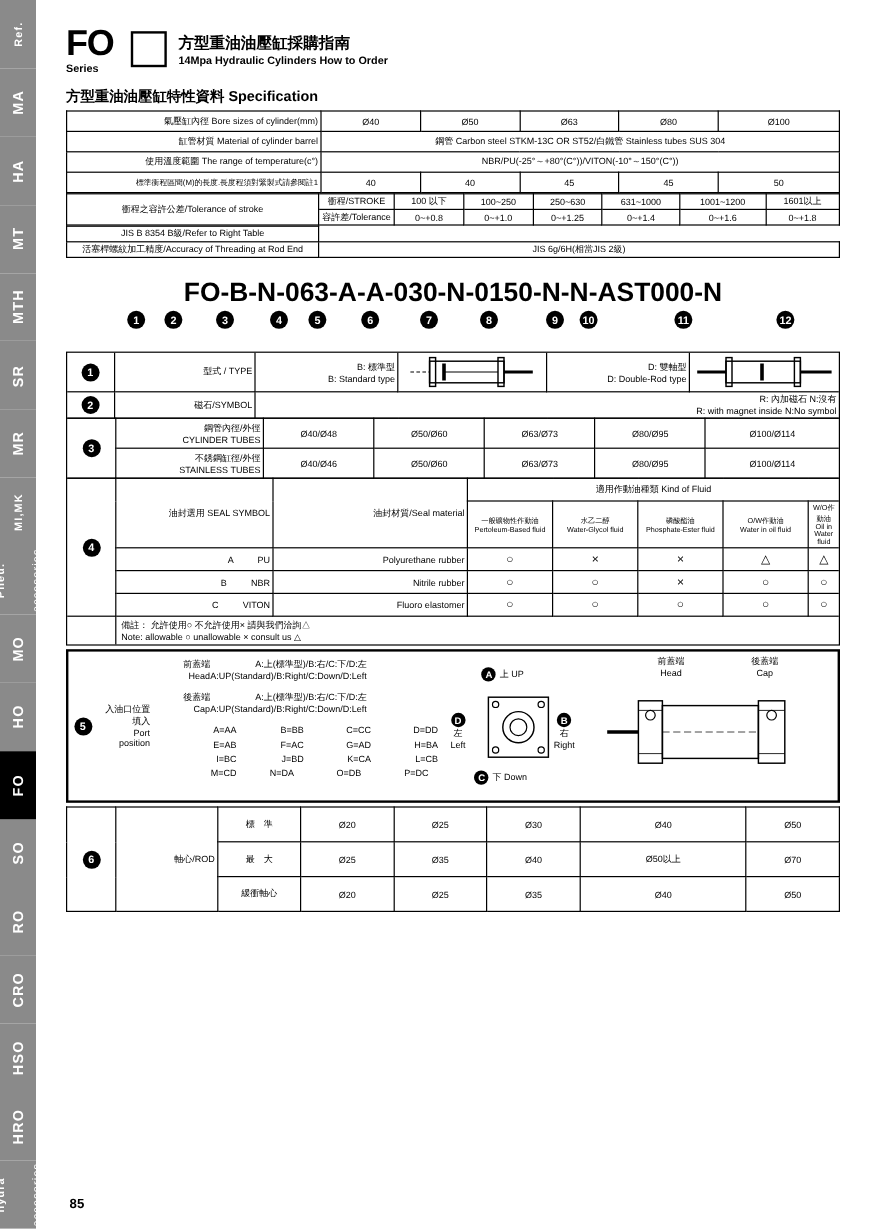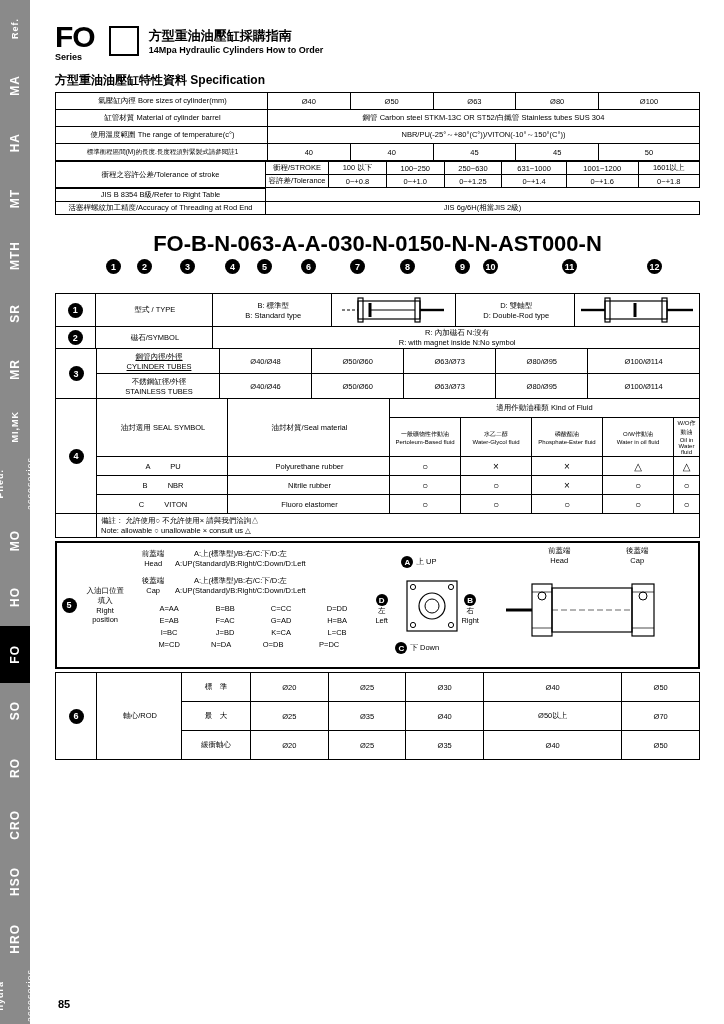--- a/index.html
+++ b/index.html
@@ -42,23 +42,23 @@
   .fo-series{font-size:9px;font-weight:bold;margin-top:2px;}
   .hdr-box{
     width:26px;height:26px;border:2px solid #000;margin:2px 10px 0 14px;
   }
   .hdr-title-cn{font-size:13px;font-weight:bold;line-height:16px;}
   .hdr-title-en{font-size:9px;font-weight:bold;line-height:13px;}
   .spec-title{font-size:12px;font-weight:bold;margin:6px 0 3px 0;}
   
   table{border-collapse:collapse;width:100%;}
   td,th{border:1px solid #000;padding:1px 2px;font-size:7.5px;text-align:center;vertical-align:middle;}
-  td.l{text-align:center;padding-left:4px;}
+  td.l{text-align:right;padding-left:4px;}
   .spec-tbl td{height:14px;}
-  .spec-tbl td.lbl{text-align:center;padding-left:4px;width:205px;}
+  .spec-tbl td.lbl{text-align:right;padding-left:4px;width:205px;}
   
   .model-code{
     text-align:center;font-size:22px;font-weight:bold;letter-spacing:0px;
     margin-top:16px;white-space:nowrap;
   }
   .num-row{position:relative;height:22px;margin-top:2px;}
   .circ{
     position:absolute;top:0;width:15px;height:15px;border-radius:50%;
     background:#000;color:#fff;font-size:9px;font-weight:bold;
     display:flex;align-items:center;justify-content:center;
@@ -295,21 +295,21 @@
         </tr>
       </tbody>
         </table>
 
       <table class="sec-tbl" style="border:none;margin-top:-1px;">
         <tbody>
             <tr>
           <td rowspan="2" style="width:36px;border-left:none;">
             <div class="badge">3</div>
           </td>
-          <td class="l" style="width:116px;height:22px;text-decoration:underline;">
+          <td class="l" style="width:116px;height:22px;">
             <div>鋼管內徑/外徑</div>
             <div>CYLINDER TUBES</div>
           </td>
           <td>Ø40/Ø48</td>
           <td>Ø50/Ø60</td>
           <td>Ø63/Ø73</td>
           <td>Ø80/Ø95</td>
           <td style="border-right:none;">Ø100/Ø114</td>
         </tr>
         <tr>
@@ -407,21 +407,21 @@
 
     <div style="border:2px solid #000;margin-top:3px;">
       <table style="border:none;">
         <tbody>
             <tr>
           <td style="width:34px;border:none;">
             <div class="badge">5</div>
           </td>
           <td class="l" style="width:78px;border:none;">
             <div>入油口位置填入</div>
-            <div>Right position</div>
+            <div>Port position</div>
           </td>
           <td class="l" style="border:none;width:250px;vertical-align:top;padding-top:6px;">
             <div style="display:flex;">
               <div style="width:44px;">
                 <div>前蓋端</div>
                 <div>Head</div>
               </div>
               <div>
                 <div>A:上(標準型)/B:右/C:下/D:左</div>
                 <div>A:UP(Standard)/B:Right/C:Down/D:Left</div>

